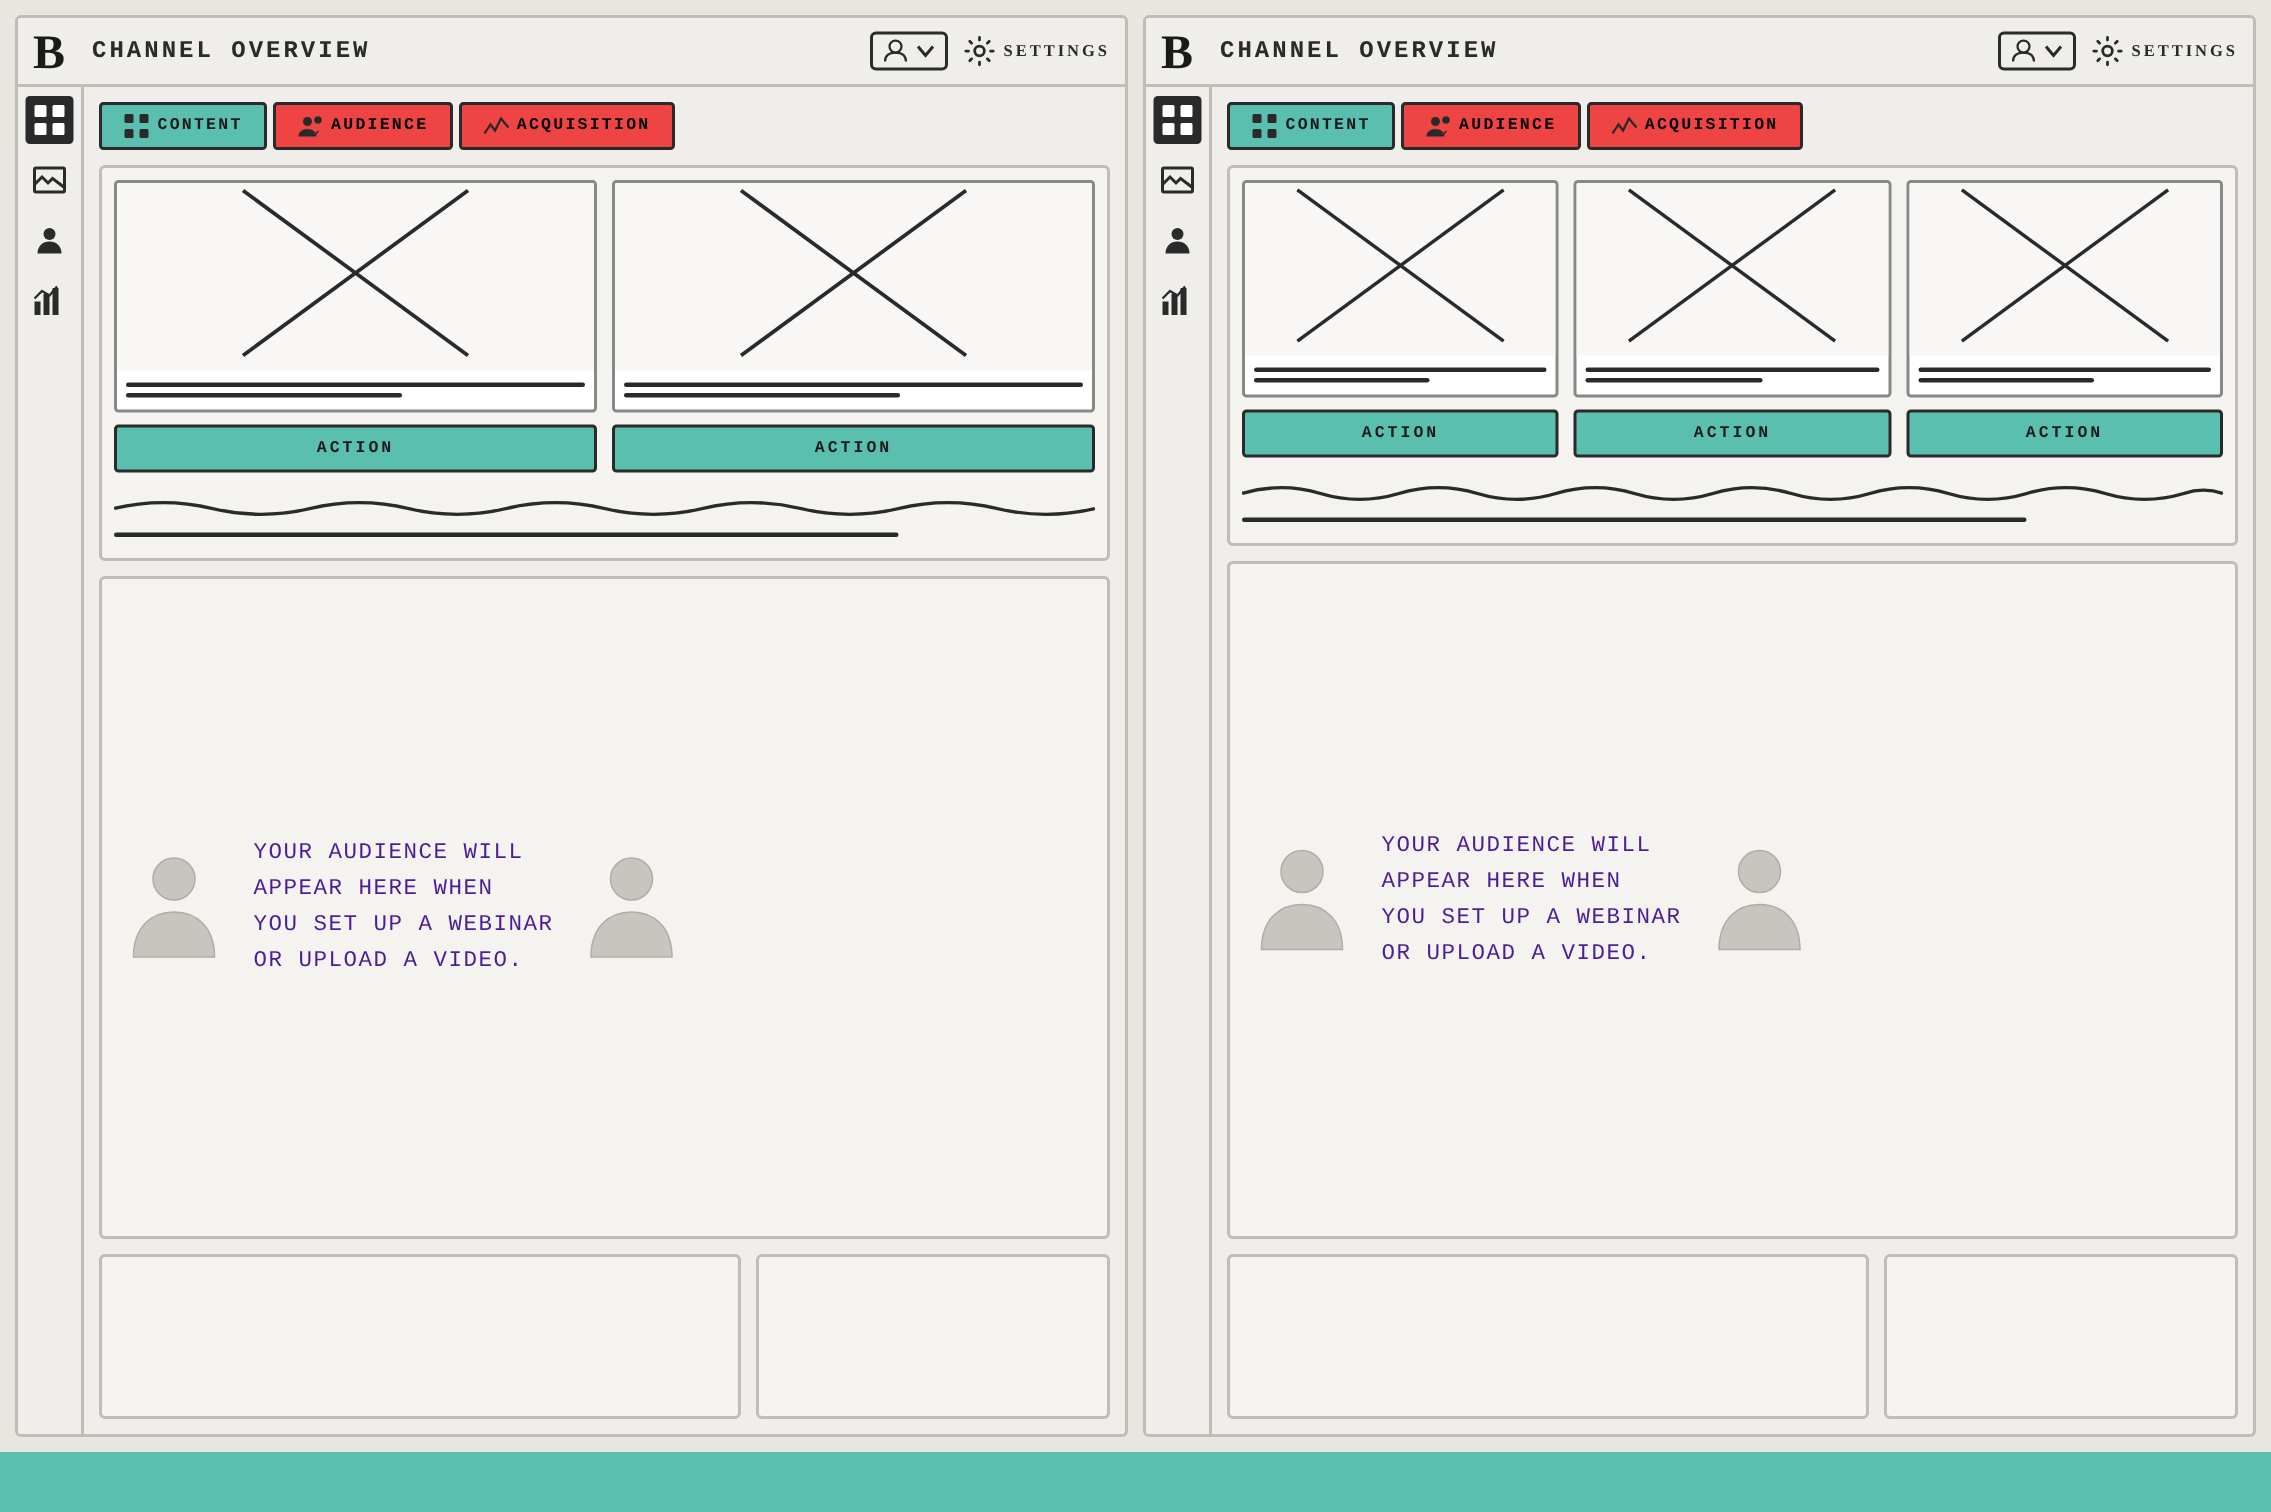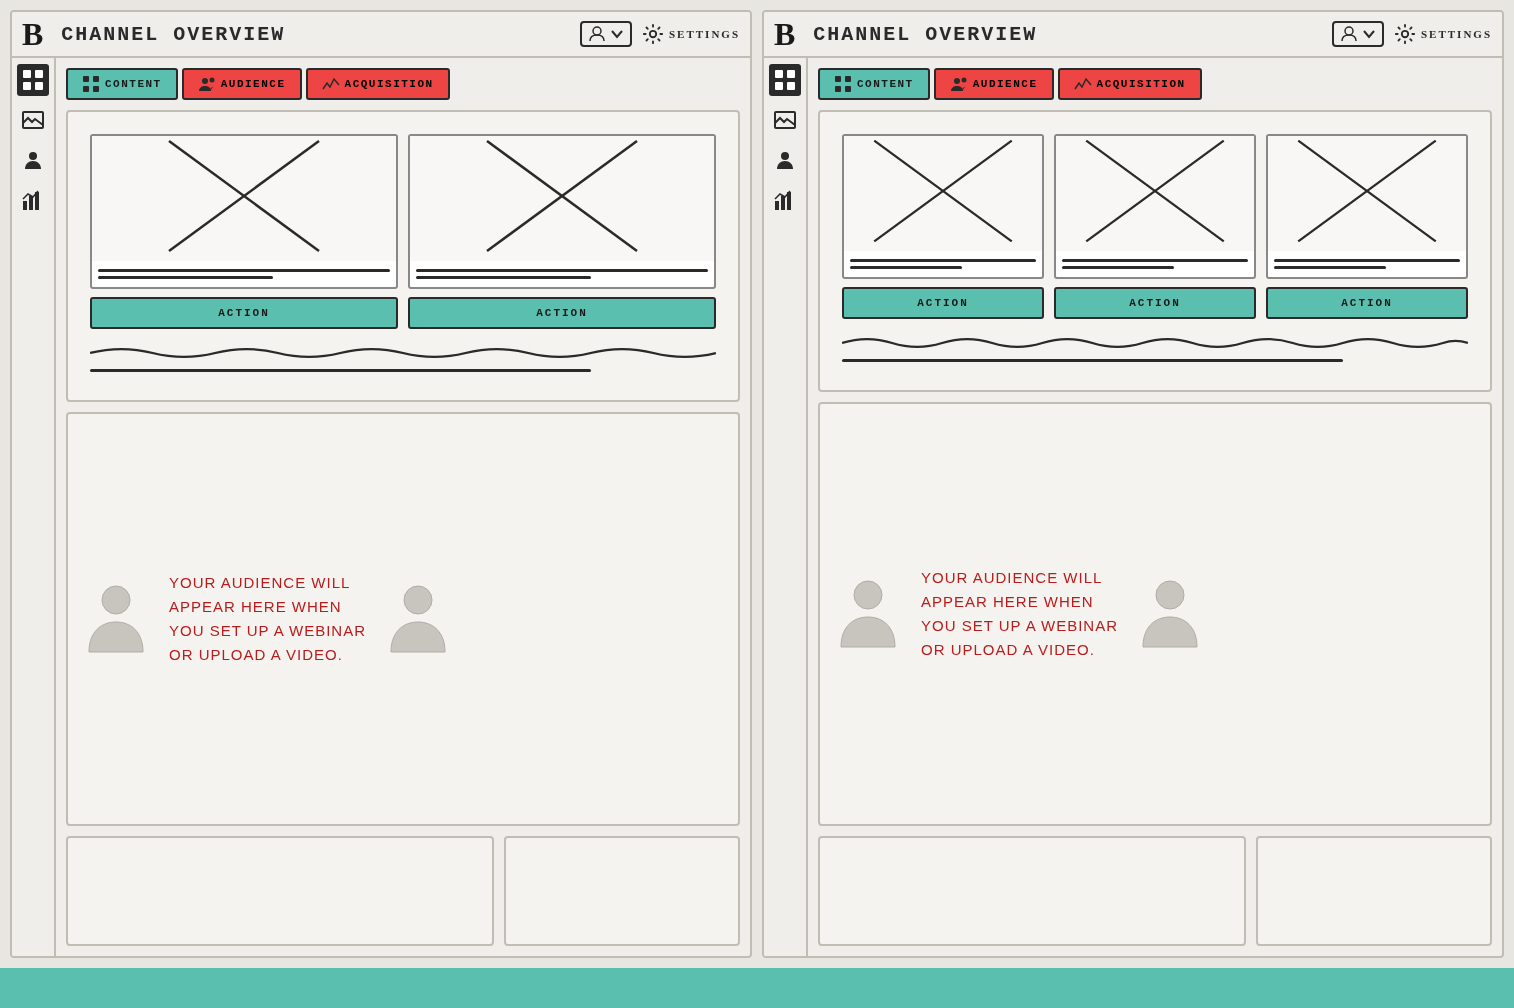--- a/index.html
+++ b/index.html
@@ -44,21 +44,21 @@
     .brand-b {
       font-size: 32px;
       font-weight: 900;
       color: #1a1a1a;
       font-family: 'Georgia', serif;
       line-height: 1;
       margin-right: 8px;
     }
 
     .page-title {
-      font-size: 20px;
+      font-size: 16px;
       font-weight: bold;
       letter-spacing: 2px;
       color: #2a2a2a;
       text-transform: uppercase;
       flex: 1;
     }
 
     .settings-btn {
       display: flex;
       align-items: center;
@@ -164,21 +164,21 @@
     .tab-icon {
       width: 18px;
       height: 18px;
     }
 
     
     .content-section {
       background: #f5f3ef;
       border: 2px solid #c0bdb5;
       border-radius: 4px;
-      padding: 22px;
+      padding: 8px;
       display: flex;
       flex-direction: column;
       gap: 8px;
     }
 
     .cards-row {
       display: flex;
       gap: 10px;
     }
 
@@ -262,24 +262,24 @@
 
     .person-figure {
       width: 65px;
       height: 75px;
       flex-shrink: 0;
     }
 
     .audience-text {
       font-size: 15px;
       line-height: 1.6;
-      color: #b91c1c;
+      color: #4c1d95;
       letter-spacing: 1px;
       text-transform: uppercase;
-      font-family: Liberation Sans, sans-serif;
+      font-family: Liberation Mono, monospace;
     }
 
     
     .bottom-row {
       display: flex;
       gap: 10px;
     }
 
     .bottom-widget {
       flex: 1;

